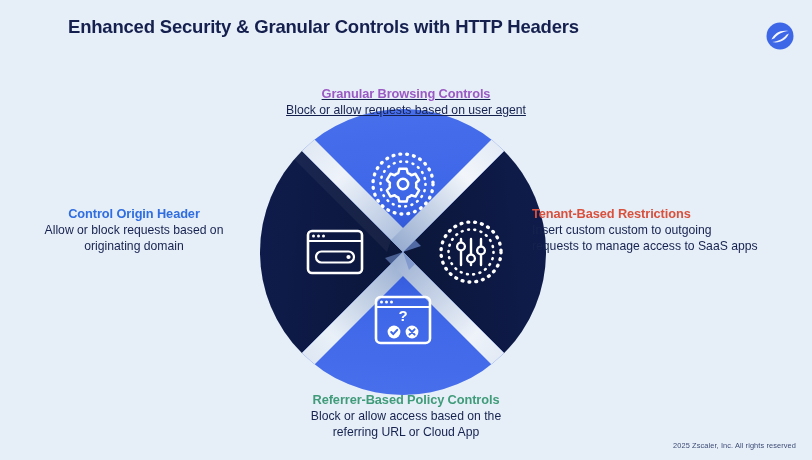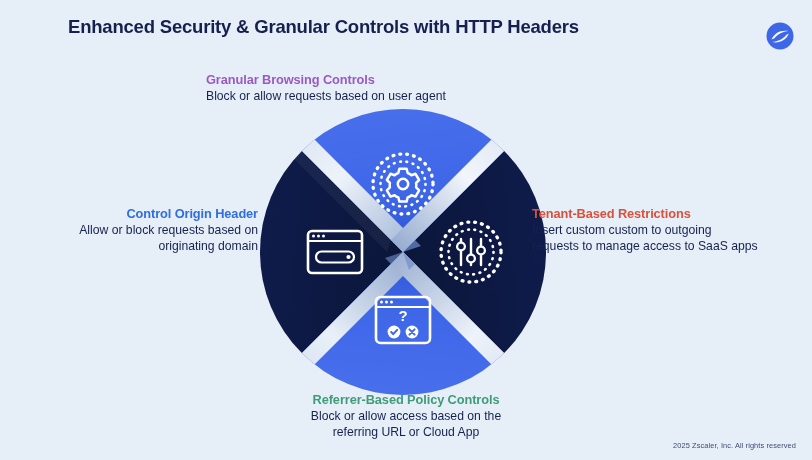--- a/index.html
+++ b/index.html
@@ -58,30 +58,32 @@
   }
   .quad-desc {
     font-size: 12.2px;
     color: #16224f;
     line-height: 1.32;
     margin-top: 1px;
   }
 
   #label-top {
     left: 206px;
-    top: 72px;
+    top: 86px;
     width: 400px;
+    text-align: center;
+    text-decoration: underline;
   }
   #label-top .quad-title { color: #9b59c4; }
 
   #label-left {
     left: 10px;
     top: 206px;
     width: 248px;
-    text-align: right;
+    text-align: center;
   }
   #label-left .quad-title { color: #2f6de0; }
 
   #label-right {
     left: 532px;
     top: 206px;
     width: 268px;
     text-align: left;
   }
   #label-right .quad-title { color: #d9503c; }

